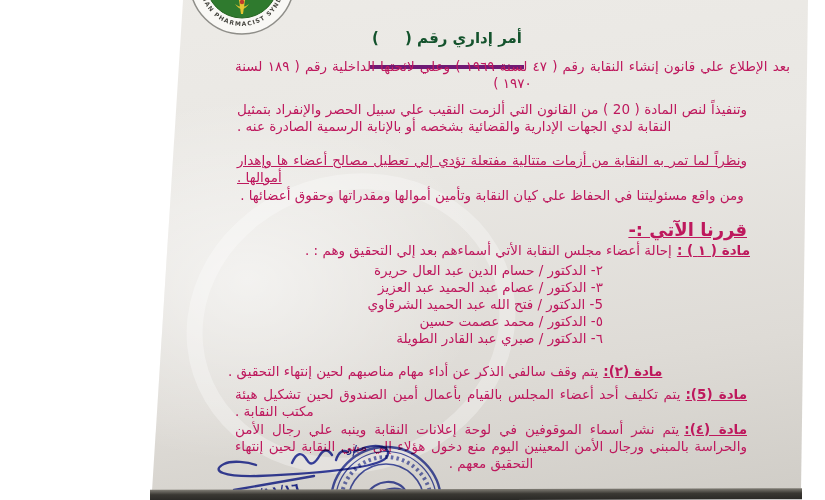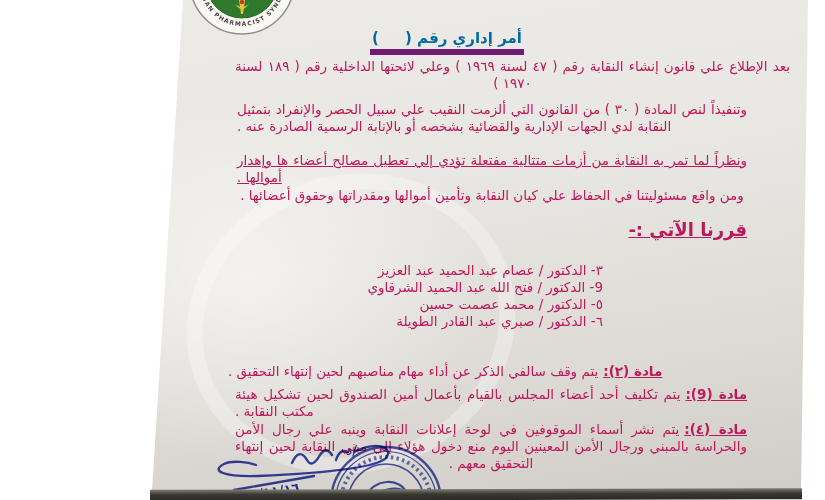--- a/index.html
+++ b/index.html
@@ -32,22 +32,22 @@
     position:absolute;direction:rtl;color:#be185d;
     font-size:13.5px;line-height:17px;letter-spacing:0;
   }
   .just{text-align:justify;}
   .last-left{text-align-last:left;}
   .last-center{text-align-last:center;}
   .title{
     position:absolute;top:28px;left:362px;width:170px;text-align:center;direction:rtl;
   }
   .title span{
-    font-weight:bold;font-size:15px;color:#0369a1;
-    border-bottom:6px solid #701a75;padding:0 2px 2px 2px;
+    font-weight:bold;font-size:15px;color:#14532d;
+    border-bottom:4px solid #701a75;padding:0 2px 18px 2px;
   }
   .lbl{font-weight:bold;text-decoration:underline;margin-left:5px;white-space:nowrap;}
   .heading{font-weight:bold;font-size:18px;text-decoration:underline;}
   .names div{white-space:nowrap;line-height:17px;}
   .ink{mix-blend-mode:multiply;}
 </style>
 </head>
 <body>
 
 <div class="stage">
@@ -68,42 +68,46 @@
       <textPath href="#ringArc" startOffset="50%" text-anchor="middle">EGYPTIAN PHARMACIST SYNDICATE</textPath>
     </text>
   </svg>
 
   <div class="title">
     <span>أمر إداري رقم ( &nbsp;&nbsp;&nbsp; )</span>
   </div>
 
   <p class="txt just last-center" style="top:58px;right:35px;width:555px;margin:0;">بعد الإطلاع علي قانون إنشاء النقابة رقم ( ٤٧ لسنة ١٩٦٩ ) وعلي لائحتها الداخلية رقم ( ١٨٩ لسنة ١٩٧٠ )</p>
 
-  <p class="txt just last-left" style="top:101px;right:78px;width:510px;margin:0;">وتنفيذاً لنص المادة ( ٣٠ ) من القانون التي ألزمت النقيب علي سبيل الحصر والإنفراد بتمثيل النقابة لدي الجهات الإدارية والقضائية بشخصه أو بالإنابة الرسمية الصادرة عنه .</p>
+  <p class="txt just last-left" style="top:101px;right:78px;width:510px;margin:0;">وتنفيذاً لنص المادة ( 20 ) من القانون التي ألزمت النقيب علي سبيل الحصر والإنفراد بتمثيل النقابة لدي الجهات الإدارية والقضائية بشخصه أو بالإنابة الرسمية الصادرة عنه .</p>
 
   <p class="txt just last-left" style="top:152px;right:78px;width:510px;margin:0;text-decoration:underline;">ونظراً لما تمر به النقابة من أزمات متتالية مفتعلة تؤدي إلي تعطيل مصالح أعضاء ها وإهدار أموالها .</p>
 
   <p class="txt just last-center" style="top:187px;right:78px;width:510px;margin:0;">ومن واقع مسئوليتنا في الحفاظ علي كيان النقابة وتأمين أموالها ومقدراتها وحقوق أعضائها .</p>
 
   <div class="txt heading" style="top:221px;right:78px;">قررنا الآتي :-</div>
 
+  <p class="txt" style="top:242px;right:75px;width:515px;margin:0;">
+    <b class="lbl">مادة ( ١ ) :</b><span>إحالة أعضاء مجلس النقابة الأتي أسماءهم بعد إلي التحقيق وهم : .</span>
+  </p>
 
   <div class="txt names" style="top:262px;right:222px;">
+    <div>٢- الدكتور / حسام الدين عبد العال حريرة</div>
     <div>٣- الدكتور / عصام عبد الحميد عبد العزيز</div>
-    <div>9- الدكتور / فتح الله عبد الحميد الشرقاوي</div>
+    <div>5- الدكتور / فتح الله عبد الحميد الشرقاوي</div>
     <div>٥- الدكتور / محمد عصمت حسين</div>
     <div>٦- الدكتور / صبري عبد القادر الطويلة</div>
   </div>
 
   <p class="txt just last-left" style="top:363px;right:85px;width:512px;margin:0;">
     <b class="lbl">مادة (٢):</b><span>يتم وقف سالفي الذكر عن أداء مهام مناصبهم لحين إنتهاء التحقيق .</span>
   </p>
 
   <p class="txt just last-left" style="top:386px;right:78px;width:512px;margin:0;">
-    <b class="lbl">مادة (9):</b><span>يتم تكليف أحد أعضاء المجلس بالقيام بأعمال أمين الصندوق لحين تشكيل هيئة مكتب النقابة .</span>
+    <b class="lbl">مادة (5):</b><span>يتم تكليف أحد أعضاء المجلس بالقيام بأعمال أمين الصندوق لحين تشكيل هيئة مكتب النقابة .</span>
   </p>
 
   <p class="txt just last-center" style="top:421px;right:78px;width:512px;margin:0;">
     <b class="lbl">مادة (٤):</b><span>يتم نشر أسماء الموقوفين في لوحة إعلانات النقابة وينبه علي رجال الأمن والحراسة بالمبني ورجال الأمن المعينين اليوم منع دخول هؤلاء إلي مبني النقابة لحين إنتهاء التحقيق معهم .</span>
   </p>
 
   <svg class="ink" style="position:absolute;left:196px;top:438px;" width="210" height="62" viewBox="0 0 210 62">
     <g stroke="#2a35a6" fill="none" stroke-width="2.4" stroke-linecap="round" opacity=".92">
       <path d="M 158,14 C 182,2 198,10 190,20 C 178,32 108,36 62,38 C 28,39 14,33 28,26 C 36,22 52,24 60,27"></path>
       <path d="M 96,25 q 7,-16 15,-3 q 5,9 13,-5 q 6,-9 12,0"></path>

